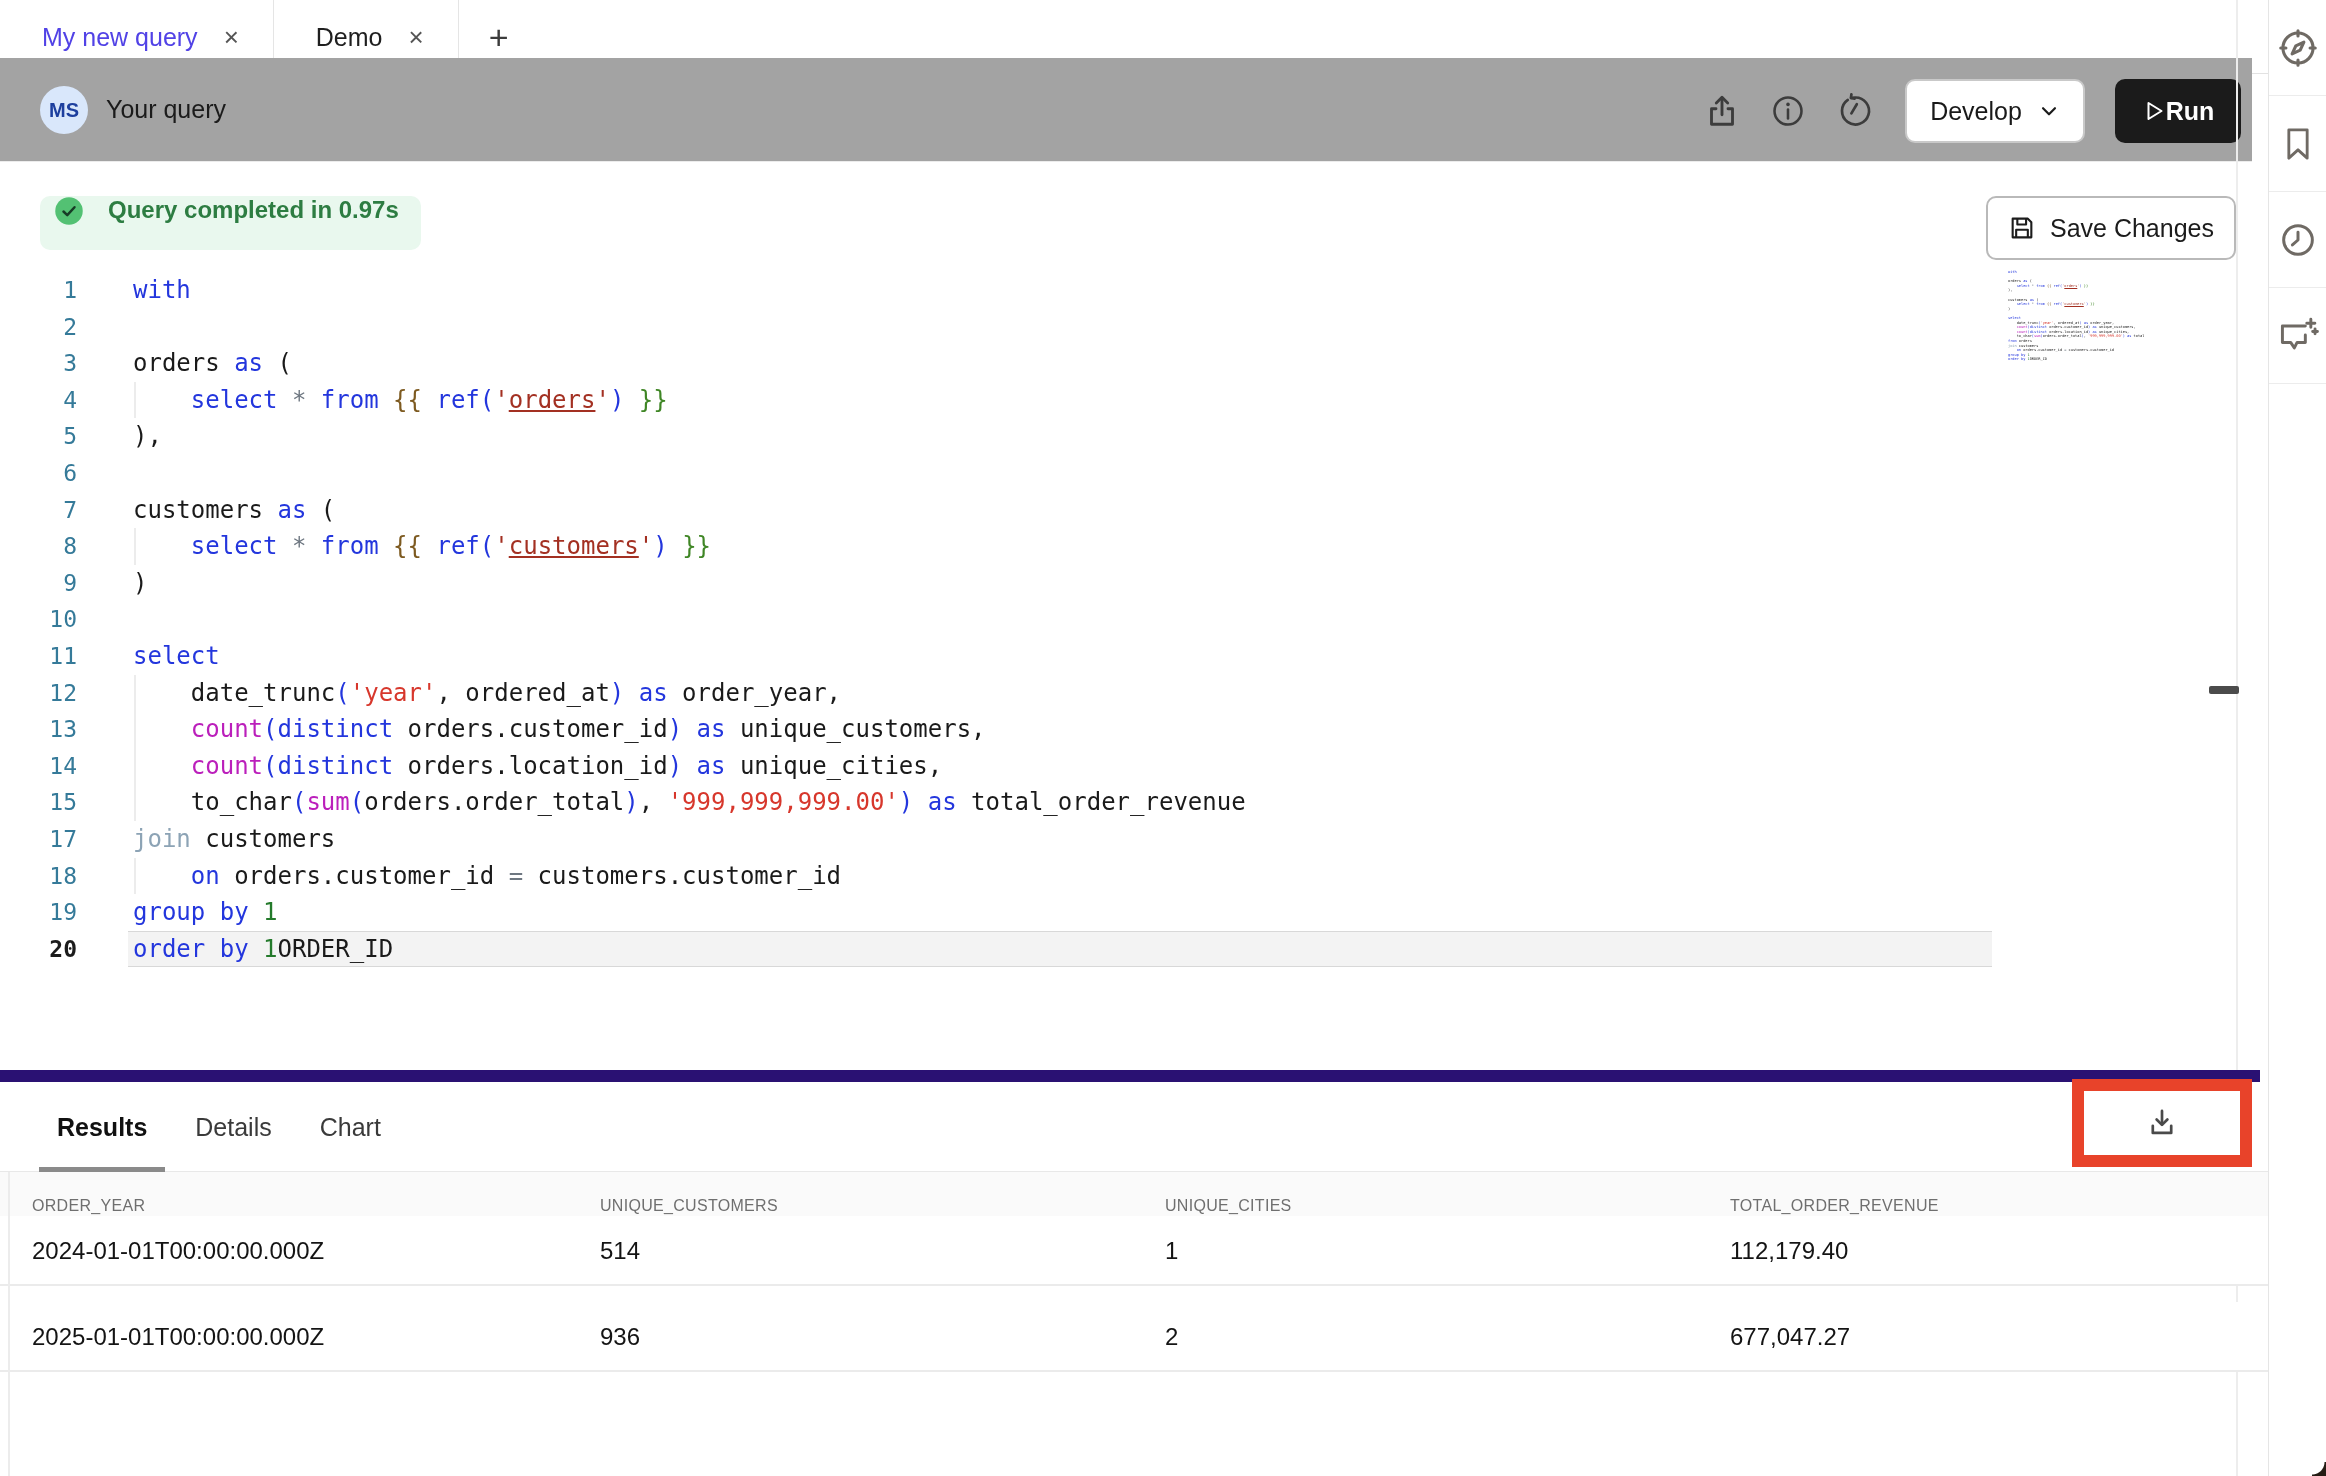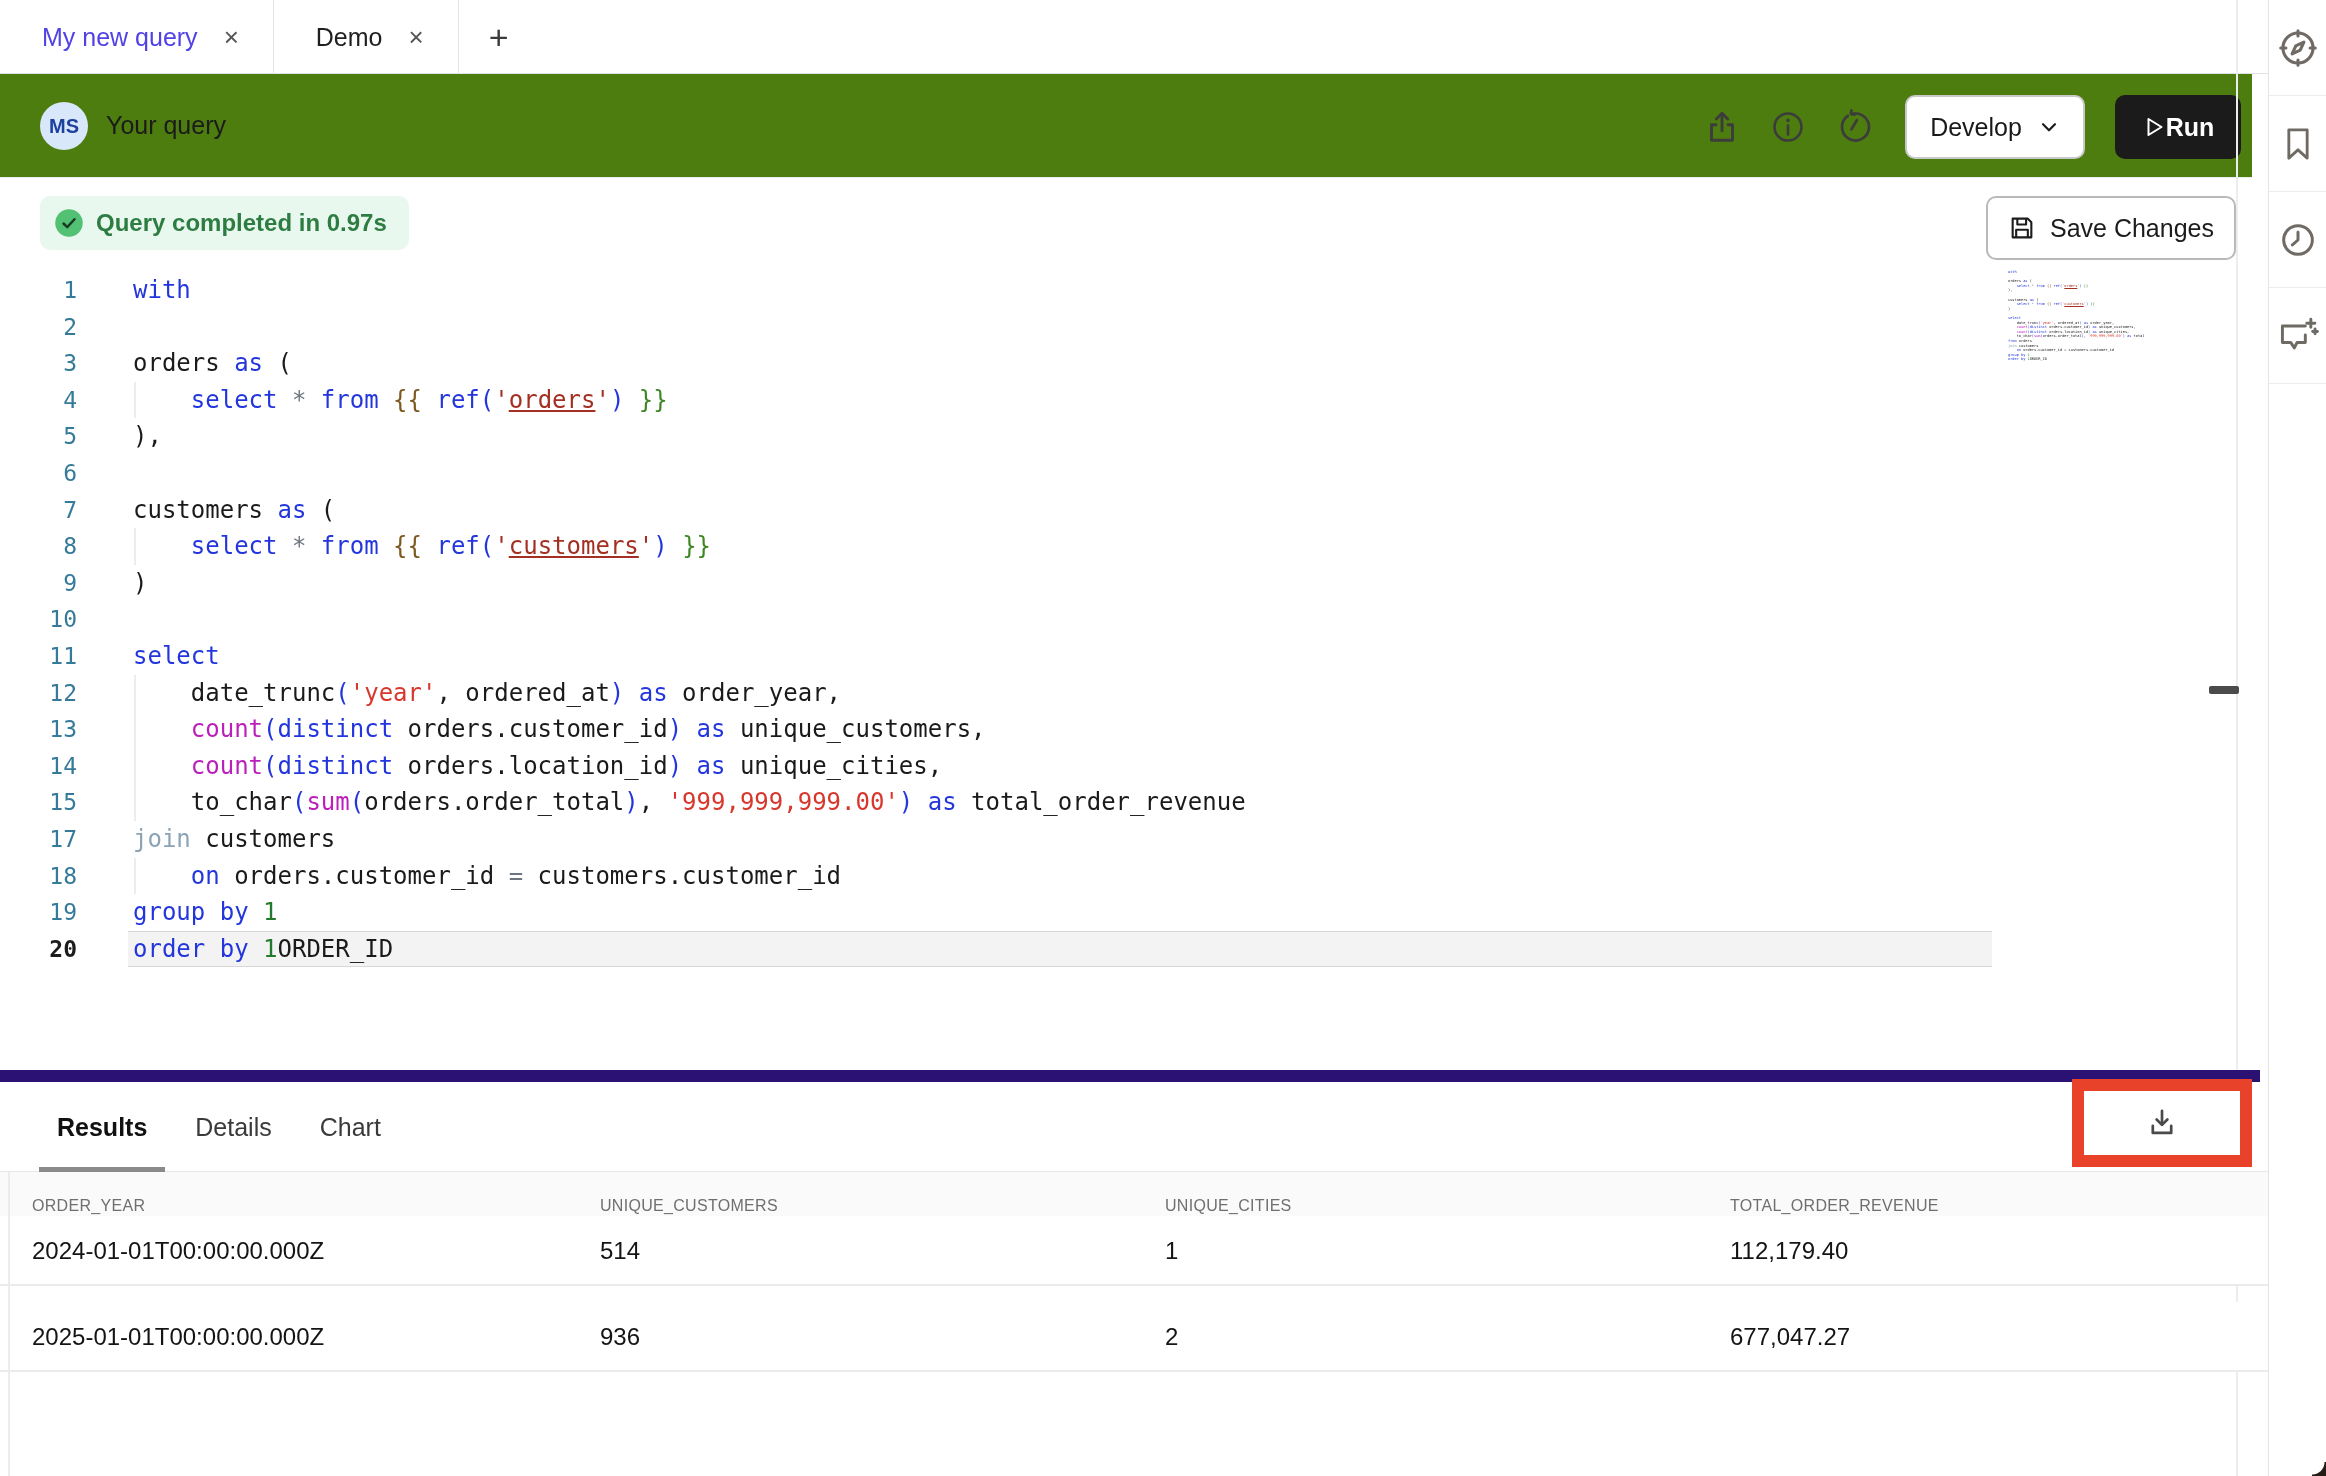--- a/index.html
+++ b/index.html
@@ -12,41 +12,41 @@
     border-bottom:1.5px solid #e2e2e2; display:flex; background:#fff; }
   .tab { height:74px; display:flex; align-items:center; padding:0 34px 0 42px;
     border-right:1.5px solid #e5e5e5; font-size:25px; color:#1f1f1f; cursor:pointer; }
   .tab .tlabel { white-space:nowrap; }
   .tab.active .tlabel { color:#5142e6; }
   .tab .x { margin-left:26px; font-size:26px; color:#555; line-height:1; }
   .newtab { width:80px; height:74px; display:flex; align-items:center; justify-content:center;
     font-size:34px; color:#3c3c3c; background:none; border:none; cursor:pointer; }
 
   
-  .header { position:absolute; left:0; top:74px; width:2252px; height:104px;
-    border-bottom:1.5px solid #ececec; background:#4d7c0f; }
+  .header { position:absolute; left:0; top:58px; width:2252px; height:104px;
+    border-bottom:1.5px solid #ececec; background:#a3a3a3; }
   .avatar { position:absolute; left:40px; top:28px; width:48px; height:48px; border-radius:50%;
     background:#d9e7fb; color:#1d3f9e; font-weight:bold; font-size:20px;
     display:flex; align-items:center; justify-content:center; }
   .page-title { position:absolute; left:106px; top:37px; font-size:25px; color:#1b1b1b; }
   .hbtn { position:absolute; top:105px; width:44px; height:44px; background:none; border:none;
     display:flex; align-items:center; justify-content:center; cursor:pointer; }
   .hbtn { top:31px; }
   .develop-btn { position:absolute; left:1905px; top:21px; width:180px; height:64px;
     border:2px solid #c9c9c9; border-radius:10px; background:#fff; font-size:25px; color:#191919;
     display:flex; align-items:center; justify-content:center; gap:16px; cursor:pointer;
     font-family:"Liberation Sans",sans-serif; }
   .run-btn { position:absolute; left:2115px; top:21px; width:126px; height:64px;
     border:none; border-radius:10px; background:#1b1b1b; color:#fff; font-size:25px; font-weight:600;
     display:flex; align-items:center; justify-content:center; gap:0; cursor:pointer;
     font-family:"Liberation Sans",sans-serif; }
 
   
   .status-pill { position:absolute; left:40px; top:196px; height:54px; border-radius:10px;
-    background:#e9f8ee; display:flex; align-items:center; gap:12px; padding:0 22px 0 14px;
+    background:#e9f8ee; display:flex; align-items:flex-start; gap:24px; padding:0 22px 0 14px;
     font-size:24px; font-weight:600; color:#2d7d42; }
   .save-btn { position:absolute; left:1986px; top:196px; width:250px; height:64px;
     border:2px solid #b9b9b9; border-radius:10px; background:#fff; font-size:25px; color:#1c1c1c;
     display:flex; align-items:center; justify-content:center; gap:14px; cursor:pointer;
     font-family:"Liberation Sans",sans-serif; }
 
   
   .editor { position:absolute; left:0; top:272px; width:2236px; height:760px;
     font-family:"DejaVu Sans Mono", monospace; font-size:24px; }
   .code-line { position:relative; display:flex; height:36.6px; line-height:36.6px; white-space:pre; }

